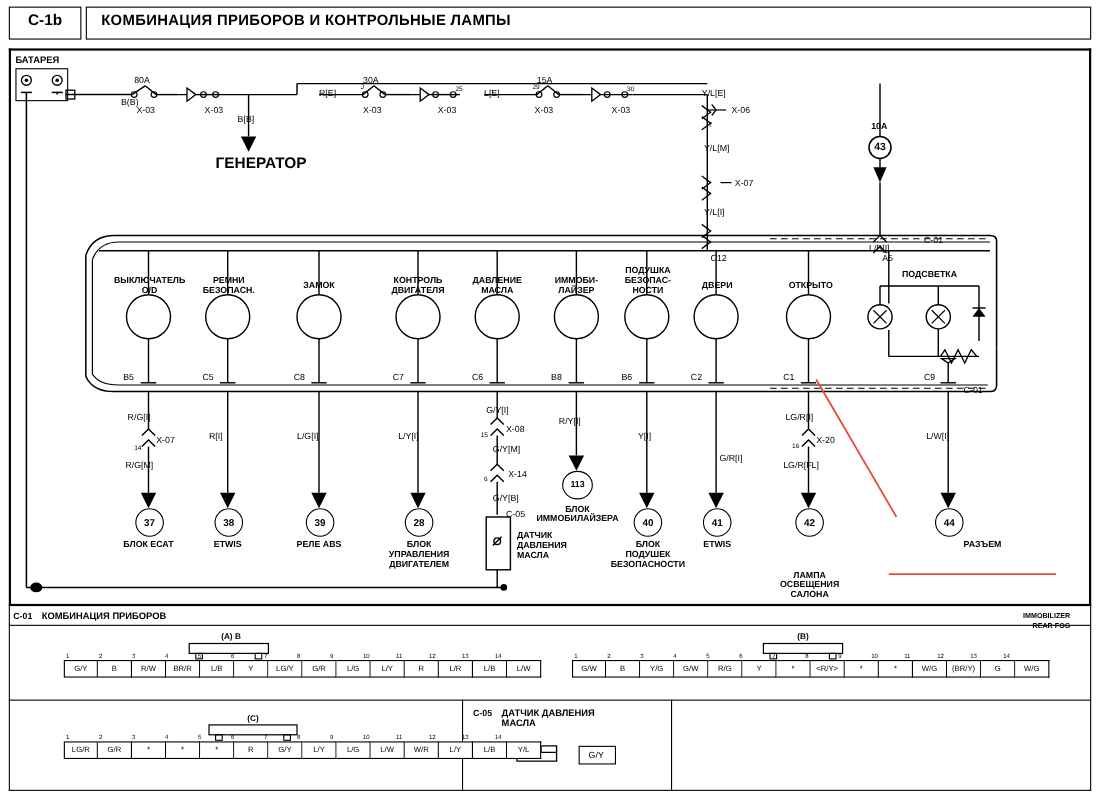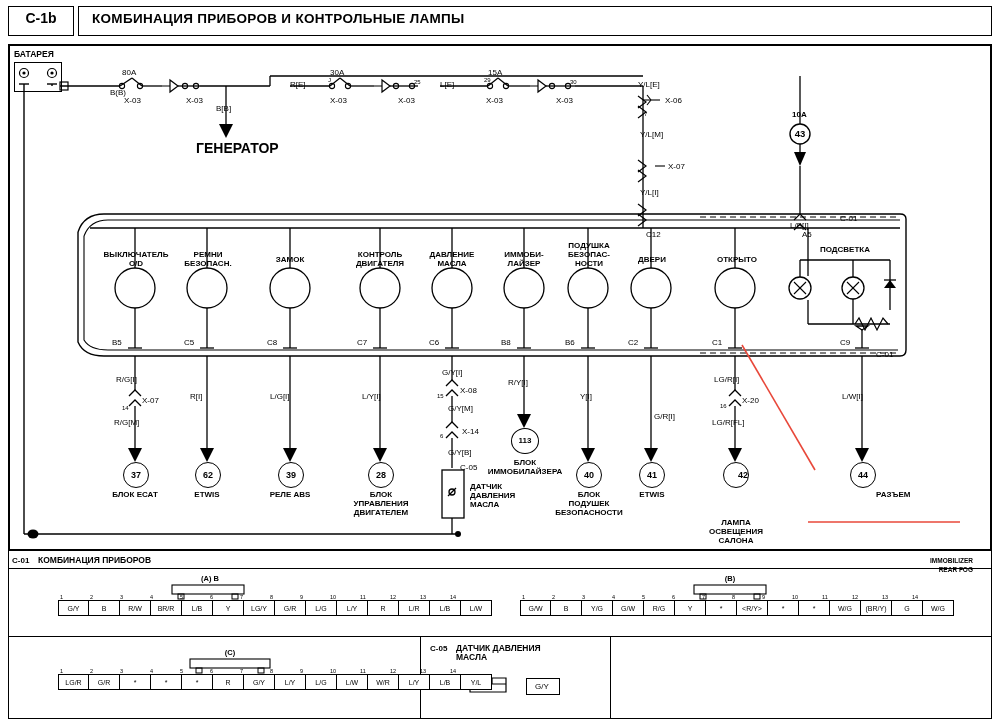--- a/index.html
+++ b/index.html
@@ -346,27 +346,27 @@
   <div class="txt" style="left:634px;top:412px;margin-left:20px;">G/R[I]</div>
 
   <div class="txt" style="left:714px;top:375px;">LG/R[I]</div>
   <div class="txt" style="left:742px;top:396px;">X-20</div>
   <div class="txt" style="left:720px;top:402px;font-size:6px;">16</div>
   <div class="txt" style="left:712px;top:418px;">LG/R[FL]</div>
 
   <div class="txt" style="left:842px;top:392px;">L/W[I]</div>
 
   <div class="numcirc" style="left:123px;top:462px;width:24px;height:24px;line-height:24px;">37</div>
-  <div class="numcirc" style="left:195px;top:462px;width:24px;height:24px;line-height:24px;">62</div>
+  <div class="numcirc" style="left:195px;top:462px;width:24px;height:24px;line-height:24px;">38</div>
   <div class="numcirc" style="left:278px;top:462px;width:24px;height:24px;line-height:24px;">39</div>
   <div class="numcirc" style="left:368px;top:462px;width:24px;height:24px;line-height:24px;">28</div>
   <div class="numcirc" style="left:511px;top:428px;width:26px;height:24px;line-height:24px;font-size:8px;">113</div>
   <div class="numcirc" style="left:576px;top:462px;width:24px;height:24px;line-height:24px;">40</div>
   <div class="numcirc" style="left:639px;top:462px;width:24px;height:24px;line-height:24px;">41</div>
-  <div class="numcirc" style="left:723px;top:462px;width:24px;height:24px;line-height:24px;text-align:right;">42</div>
+  <div class="numcirc" style="left:723px;top:462px;width:24px;height:24px;line-height:24px;">42</div>
   <div class="numcirc" style="left:850px;top:462px;width:24px;height:24px;line-height:24px;">44</div>
 
   <div class="txt ctr" style="left:95px;top:490px;width:80px;font-size:8px;font-weight:bold;"><span style="white-space:pre-line;">БЛОК ЕСАТ</span></div>
   <div class="txt ctr" style="left:177px;top:490px;width:60px;font-size:8px;font-weight:bold;"><span style="white-space:pre-line;">ETWIS</span></div>
   <div class="txt ctr" style="left:255px;top:490px;width:70px;font-size:8px;font-weight:bold;"><span style="white-space:pre-line;">РЕЛЕ ABS</span></div>
   <div class="txt ctr" style="left:338px;top:490px;width:86px;font-size:8px;font-weight:bold;"><span style="white-space:pre-line;">БЛОК
 УПРАВЛЕНИЯ
 ДВИГАТЕЛЕМ</span></div>
   <div class="txt" style="left:470px;top:482px;font-size:8px;font-weight:bold;"><span style="white-space:pre-line;">ДАТЧИК
 ДАВЛЕНИЯ

